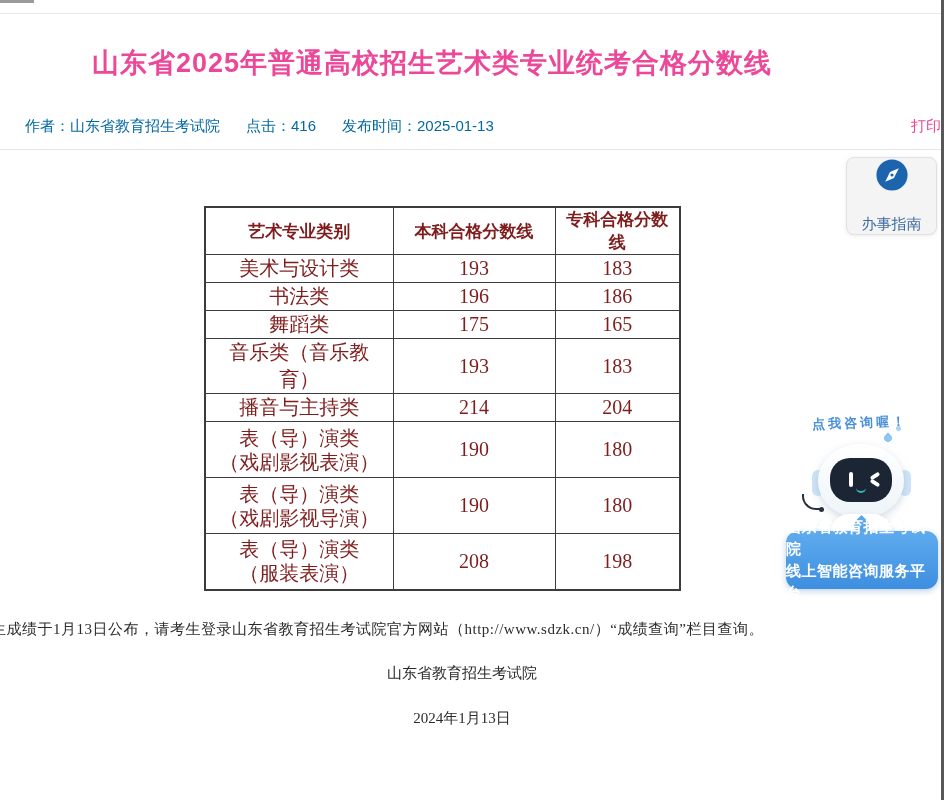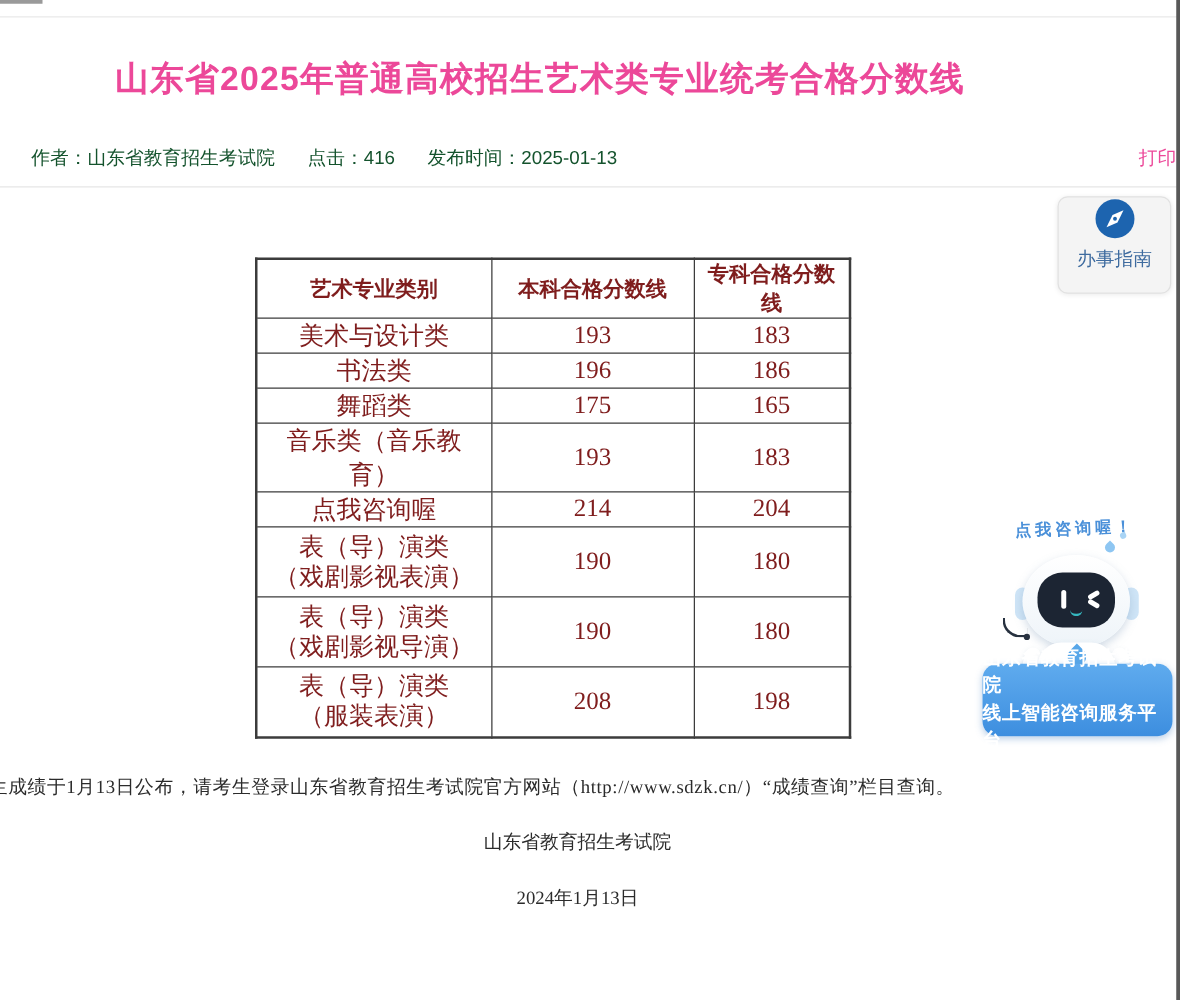--- a/index.html
+++ b/index.html
@@ -15,21 +15,21 @@
   .top-line { position:absolute; top:13px; left:0; right:0; height:1px; background:#e9e9e9; }
   .right-strip { position:absolute; top:0; right:0; width:3px; height:800px; background:#585858; z-index:99; }
 
   .page-title {
     position:absolute; top:45px; left:92px;
     font-size:27px; font-weight:700; color:#ec4899; letter-spacing:1px;
     white-space:nowrap;
   }
   .meta-row {
     position:absolute; top:117px; left:25px;
-    display:flex; gap:26px; font-size:15px; color:#14532d; white-space:nowrap;
+    display:flex; gap:26px; font-size:15px; color:#0369a1; white-space:nowrap;
   }
   .print-btn { position:absolute; top:117px; right:3px; font-size:15px; color:#ec4899; cursor:pointer; z-index:5; }
   .meta-divider { position:absolute; top:149px; left:0; right:0; height:1px; background:#e6e6e6; }
 
   table.score-table {
     position:absolute; top:206px; left:204px;
     border-collapse:collapse;
     font-family:"Liberation Serif","DejaVu Serif",serif;
     color:#7f1d1d;
     border:2px solid #3c3c3c;
@@ -60,21 +60,21 @@
   .footer-signature { top:664px; }
   .footer-date { top:709px; }
 
   .sidebar-card {
     position:absolute; top:157px; left:846px; width:91px;
     background:#f4f4f4; border:1px solid #e1e1e1; border-radius:8px;
     box-shadow:0 1px 4px rgba(0,0,0,0.08); z-index:10; overflow:hidden;
   }
   .sidebar-item {
     height:76px; display:flex; flex-direction:column; align-items:center;
-    justify-content:flex-start; gap:6px; cursor:pointer;
+    justify-content:space-between; gap:6px; cursor:pointer;
   }
   .sidebar-item + .sidebar-item { border-top:1px solid #dcdcdc; }
   .sidebar-item .item-label { color:#3e6b9f; font-size:15px; }
   .sidebar-item svg { display:block; }
 
   .chatbot { position:absolute; top:408px; left:786px; width:152px; height:190px; z-index:9; cursor:pointer; }
   .bubble-text {
     position:absolute; top:6px; left:26px;
     color:#4a90d9; font-size:13px; font-weight:700; letter-spacing:3px;
     transform:rotate(-2deg); white-space:nowrap;
@@ -151,21 +151,21 @@
         <td>舞蹈类</td>
         <td>175</td>
         <td>165</td>
       </tr>
       <tr>
         <td>音乐类（音乐教育）</td>
         <td>193</td>
         <td>183</td>
       </tr>
       <tr>
-        <td>点我咨询喔</td>
+        <td>播音与主持类</td>
         <td>214</td>
         <td>204</td>
       </tr>
       <tr class="tall">
         <td>
           <div>表（导）演类</div>
           <div>（戏剧影视表演）</div>
         </td>
         <td>190</td>
         <td>180</td>

